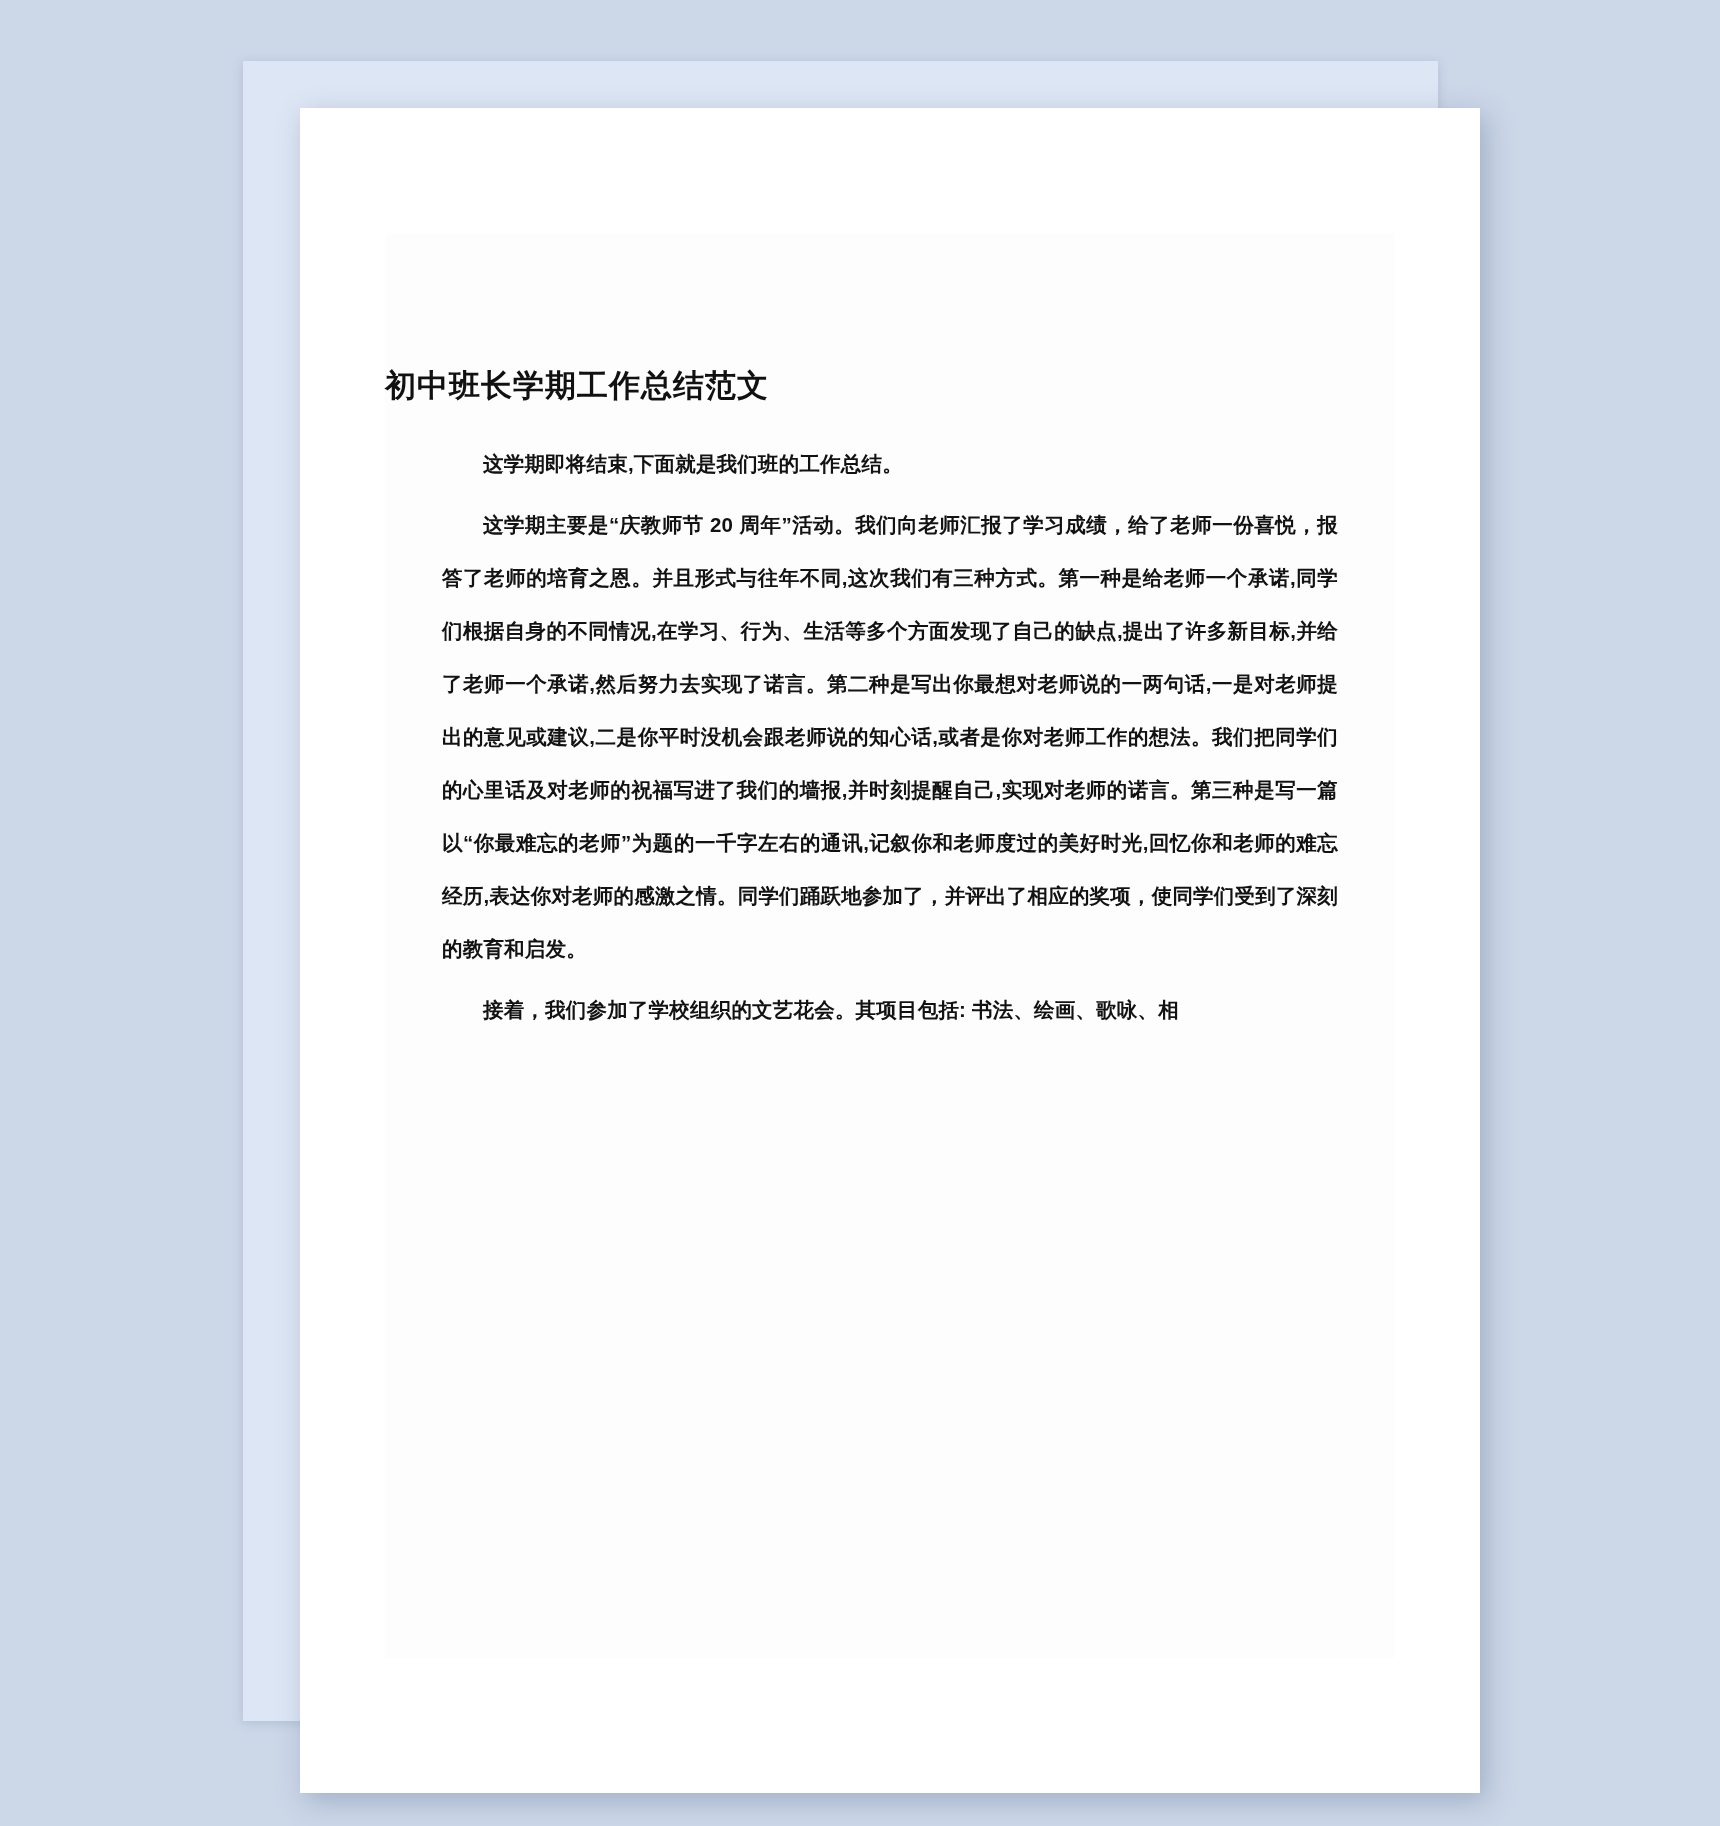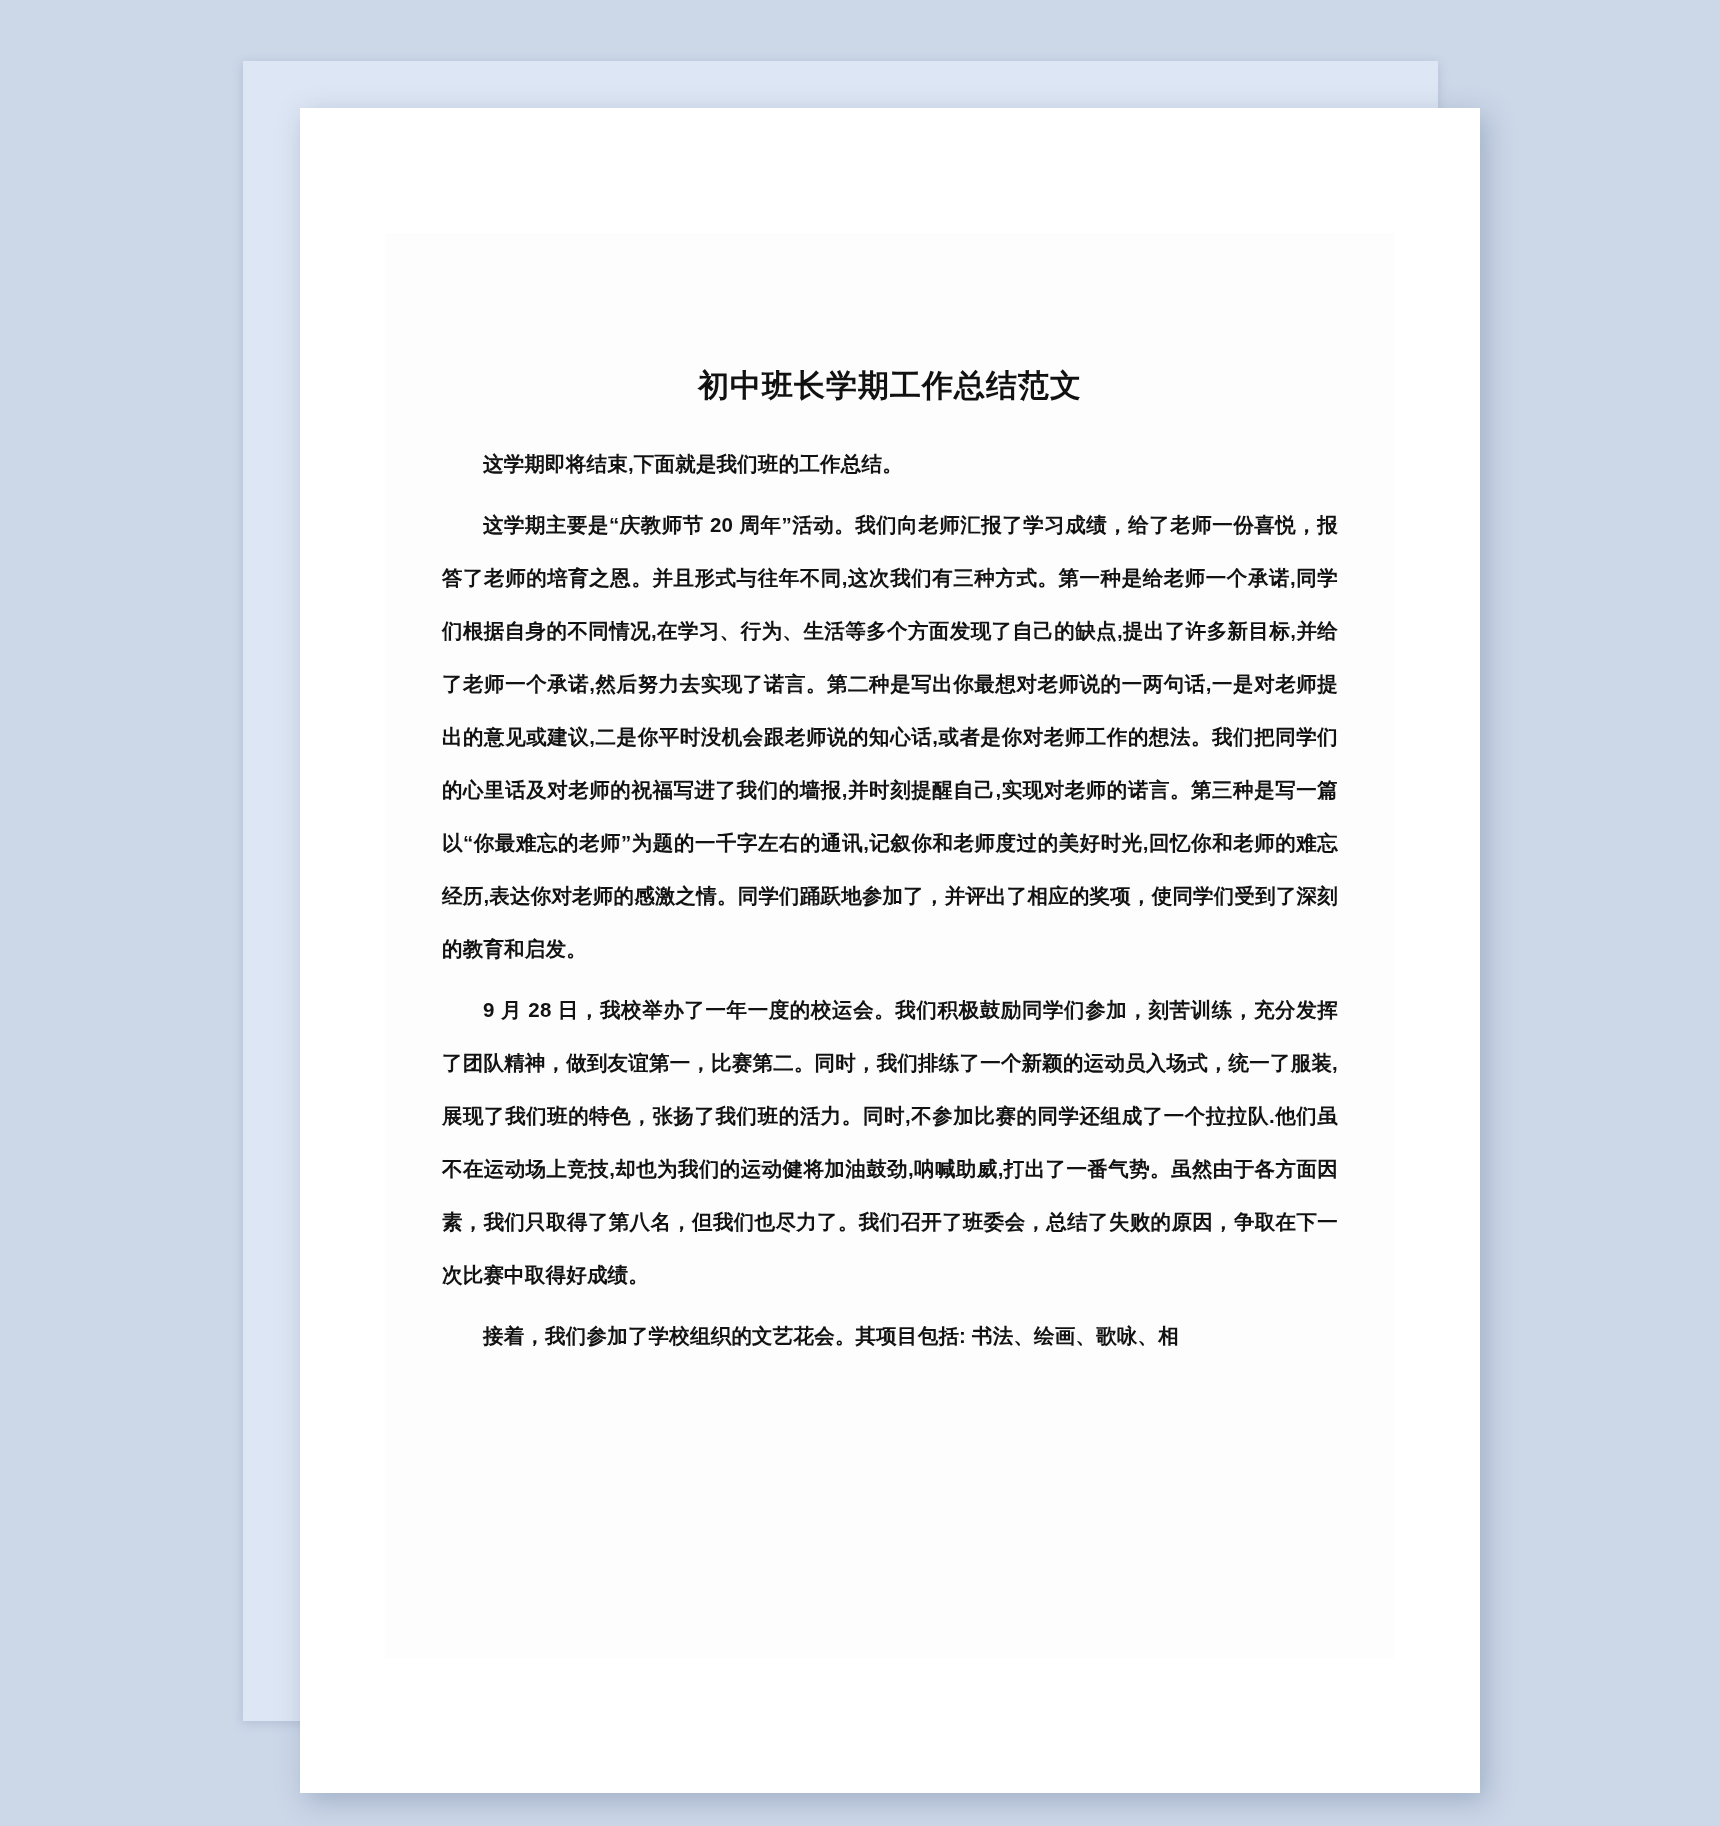--- a/index.html
+++ b/index.html
@@ -42,21 +42,21 @@
     position: absolute;
     left: 85px;
     top: 125px;
     width: 1010px;
     height: 1425px;
     background: #fdfdfd;
     box-sizing: border-box;
   }
 
   .doc-title {
-    text-align: center;
+    text-align: left;
     font-size: 31px;
     font-weight: bold;
     color: #111111;
     letter-spacing: 1px;
     margin: 132px 0 0 0;
     font-family: "Liberation Sans", "DejaVu Sans", sans-serif;
   }
 
   .body-text {
     margin: 0;
@@ -95,19 +95,18 @@
   <div class="content-frame">
 
     <h1 class="doc-title">初中班长学期工作总结范文</h1>
 
     <div class="body-text">
       <p class="para indent first-gap">这学期即将结束,下面就是我们班的工作总结。</p>
 
 
       <p class="para indent gap">这学期主要是“庆教师节 20 周年”活动。我们向老师汇报了学习成绩，给了老师一份喜悦，报答了老师的培育之恩。并且形式与往年不同,这次我们有三种方式。第一种是给老师一个承诺,同学们根据自身的不同情况,在学习、行为、生活等多个方面发现了自己的缺点,提出了许多新目标,并给了老师一个承诺,然后努力去实现了诺言。第二种是写出你最想对老师说的一两句话,一是对老师提出的意见或建议,二是你平时没机会跟老师说的知心话,或者是你对老师工作的想法。我们把同学们的心里话及对老师的祝福写进了我们的墙报,并时刻提醒自己,实现对老师的诺言。第三种是写一篇以“你最难忘的老师”为题的一千字左右的通讯,记叙你和老师度过的美好时光,回忆你和老师的难忘经历,表达你对老师的感激之情。同学们踊跃地参加了，并评出了相应的奖项，使同学们受到了深刻的教育和启发。</p>
 
-      <p class="para indent gap">9 月 28 日，我校举办了一年一度的校运会。我们积极鼓励同学们参加，刻苦训练，充分发挥了团队精神，做到友谊第一，比赛第二。同时，我们排练了一个新颖的运动员入场式，统一了服装,展现了我们班的特色，张扬了我们班的活力。同时,不参加比赛的同学还组成了一个拉拉队.他们虽不在运动场上竞技,却也为我们的运动健将加油鼓劲,呐喊助威,打出了一番气势。虽然由于各方面因素，我们只取得了第八名，但我们也尽力了。我们召开了班委会，总结了失败的原因，争取在下一次比赛中取得好成绩。</p>
 
       <p class="para indent gap">接着，我们参加了学校组织的文艺花会。其项目包括: 书法、绘画、歌咏、相</p>
     </div>
 
   </div>
 </div>
 
 </body></html>

